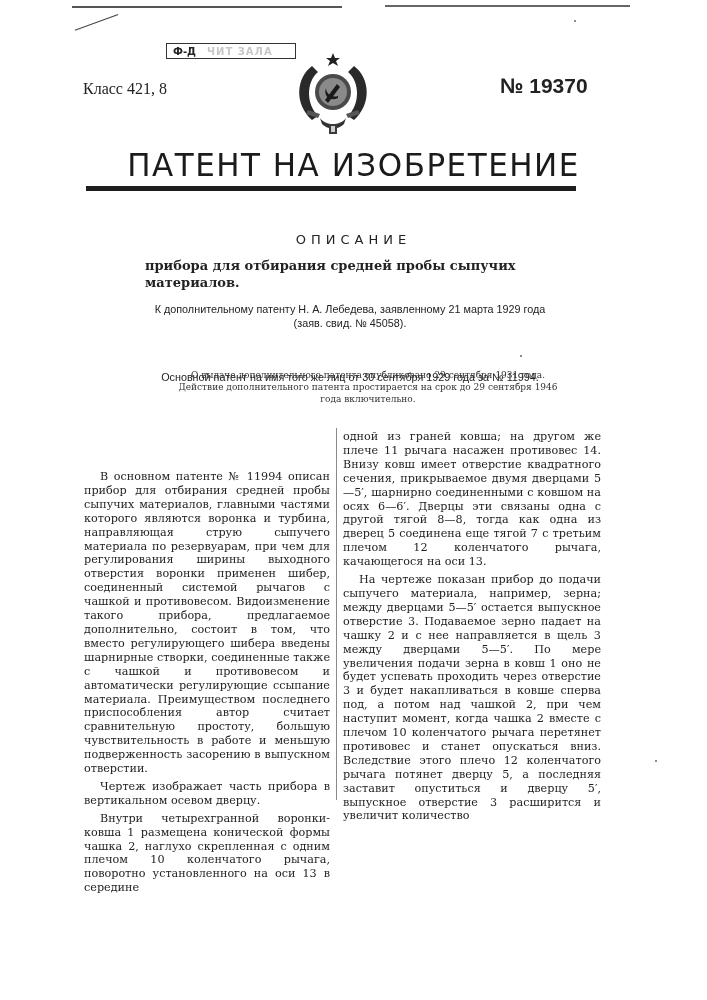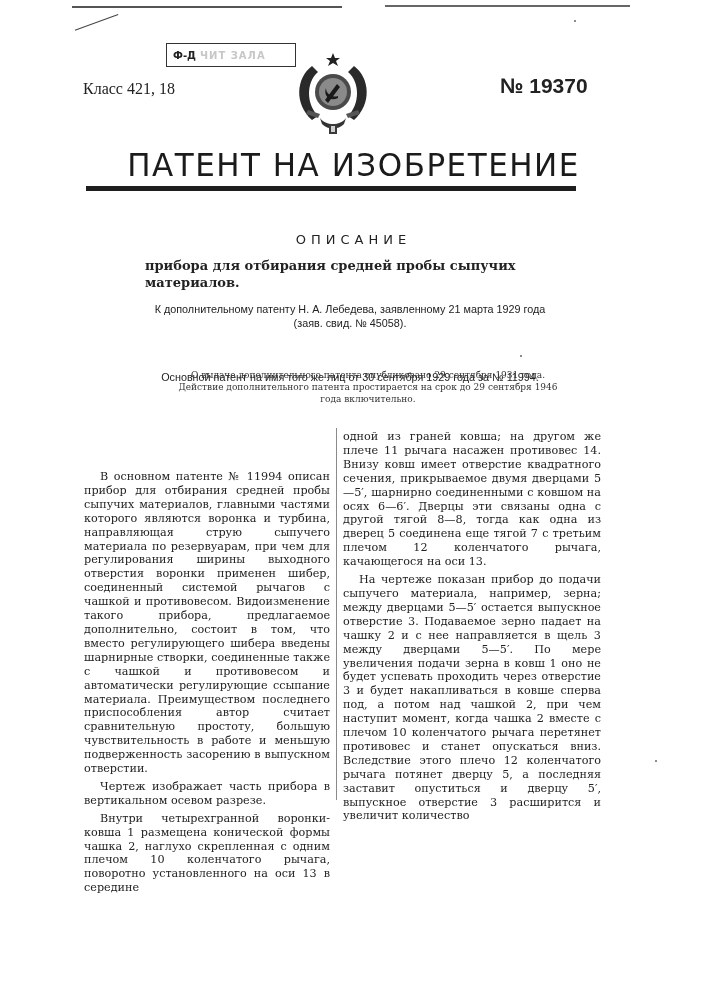--- a/index.html
+++ b/index.html
@@ -10,26 +10,26 @@
     }
     .page { position: absolute; left: 0; top: 0; width: 707px; height: 1000px; }
 
     
     .edge-left { position: absolute; left: 72px; top: 6px; width: 270px; height: 2px; background: #555; }
     .edge-left-slant { position: absolute; left: 70px; top: 8px; width: 46px; height: 1px; background: #444; transform: rotate(-20deg); transform-origin: right top; left: 72px; top: 14px; }
     .edge-right { position: absolute; left: 385px; top: 5px; width: 245px; height: 2px; background: #666; }
 
     
     .stamp {
-      position: absolute; left: 166px; top: 43px; width: 130px; height: 24px;
+      position: absolute; left: 166px; top: 43px; width: 130px; height: 16px;
       border: 1.5px solid #333; box-sizing: border-box;
       font-family: "DejaVu Sans", sans-serif; font-size: 10px; font-weight: bold;
       display: flex; align-items: center; padding-left: 6px; color: #222;
     }
-    .stamp .faded { color: #c7c7c7; margin-left: 4px; letter-spacing: 1px; }
+    .stamp .faded { color: #c7c7c7; margin-left: 11px; letter-spacing: 1px; }
 
     
     .emblem { position: absolute; left: 290px; top: 52px; width: 86px; height: 84px; }
 
     .class-label {
       position: absolute; left: 83px; top: 80px;
       font-family: "Liberation Serif", serif; font-size: 16px; color: #222;
     }
     .patent-no {
       position: absolute; left: 500px; top: 74px;
@@ -103,37 +103,37 @@
     <path d="M48,46 C40,50 33,44 36,36 C36,42 42,46 48,44 Z" fill="#1a1a1a"></path>
 
     <path d="M18,58 L30,62 L28,66 L16,62 Z" fill="#555"></path>
     <path d="M68,58 L56,62 L58,66 L70,62 Z" fill="#555"></path>
 
     <path d="M30,66 C36,74 50,74 56,66 L54,72 C48,78 38,78 32,72 Z" fill="#333"></path>
     <rect x="39" y="72" width="8" height="10" fill="#3a3a3a"></rect>
     <rect x="41" y="74" width="4" height="6" fill="#cfcfcf"></rect>
   </svg>
 
-  <div class="class-label">Класс 421, 18</div>
+  <div class="class-label">Класс 421, 8</div>
   <div class="patent-no">№ 19370</div>
 
   <div class="title">ПАТЕНТ НА ИЗОБРЕТЕНИЕ</div>
   <div class="thick-rule"></div>
 
   <div class="desc-heading">ОПИСАНИЕ</div>
   <div class="desc-subject">прибора для отбирания средней пробы сыпучих материалов.</div>
 
   <div class="meta-line meta1">К дополнительному патенту Н. А. Лебедева, заявленному 21 марта 1929 года (заяв. свид. № 45058).</div>
   <div class="meta-line meta2">Основной патент на имя того же лиц от 30 сентября 1929 года за № 11994.</div>
 
   <div class="pub-note">О выдаче дополнительного патента опубликовано 29 сентября 1931 года. Действие дополнительного патента простирается на срок до 29 сентября 1946 года включительно.</div>
 
   <div class="column col-left">
     <p>В основном патенте № 11994 описан прибор для отбирания средней пробы сыпучих материалов, главными частями которого являются воронка и турбина, направляющая струю сыпучего материала по резервуарам, при чем для регулирования ширины выходного отверстия воронки применен шибер, соединенный системой рычагов с чашкой и противовесом. Видоизменение такого прибора, предлагаемое дополнительно, состоит в том, что вместо регулирующего шибера введены шарнирные створки, соединенные также с чашкой и противовесом и автоматически регулирующие ссыпание материала. Преимуществом последнего приспособления автор считает сравнительную простоту, большую чувствительность в работе и меньшую подверженность засорению в выпускном отверстии.</p>
-    <p>Чертеж изображает часть прибора в вертикальном осевом разрезе.</p>
+    <p>Чертеж изображает часть прибора в вертикальном осевом дверцу.</p>
     <p>Внутри четырехгранной воронки-ковша 1 размещена конической формы чашка 2, наглухо скрепленная с одним плечом 10 коленчатого рычага, поворотно установленного на оси 13 в середине</p>
   </div>
 
   <div class="col-rule"></div>
 
   <div class="column col-right">
     <p class="cont">одной из граней ковша; на другом же плече 11 рычага насажен противовес 14. Внизу ковш имеет отверстие квадратного сечения, прикрываемое двумя дверцами 5—5′, шарнирно соединенными с ковшом на осях 6—6′. Дверцы эти связаны одна с другой тягой 8—8, тогда как одна из дверец 5 соединена еще тягой 7 с третьим плечом 12 коленчатого рычага, качающегося на оси 13.</p>
     <p>На чертеже показан прибор до подачи сыпучего материала, например, зерна; между дверцами 5—5′ остается выпускное отверстие 3. Подаваемое зерно падает на чашку 2 и с нее направляется в щель 3 между дверцами 5—5′. По мере увеличения подачи зерна в ковш 1 оно не будет успевать проходить через отверстие 3 и будет накапливаться в ковше сперва под, а потом над чашкой 2, при чем наступит момент, когда чашка 2 вместе с плечом 10 коленчатого рычага перетянет противовес и станет опускаться вниз. Вследствие этого плечо 12 коленчатого рычага потянет дверцу 5, а последняя заставит опуститься и дверцу 5′, выпускное отверстие 3 расширится и увеличит количество</p>
   </div>
 

